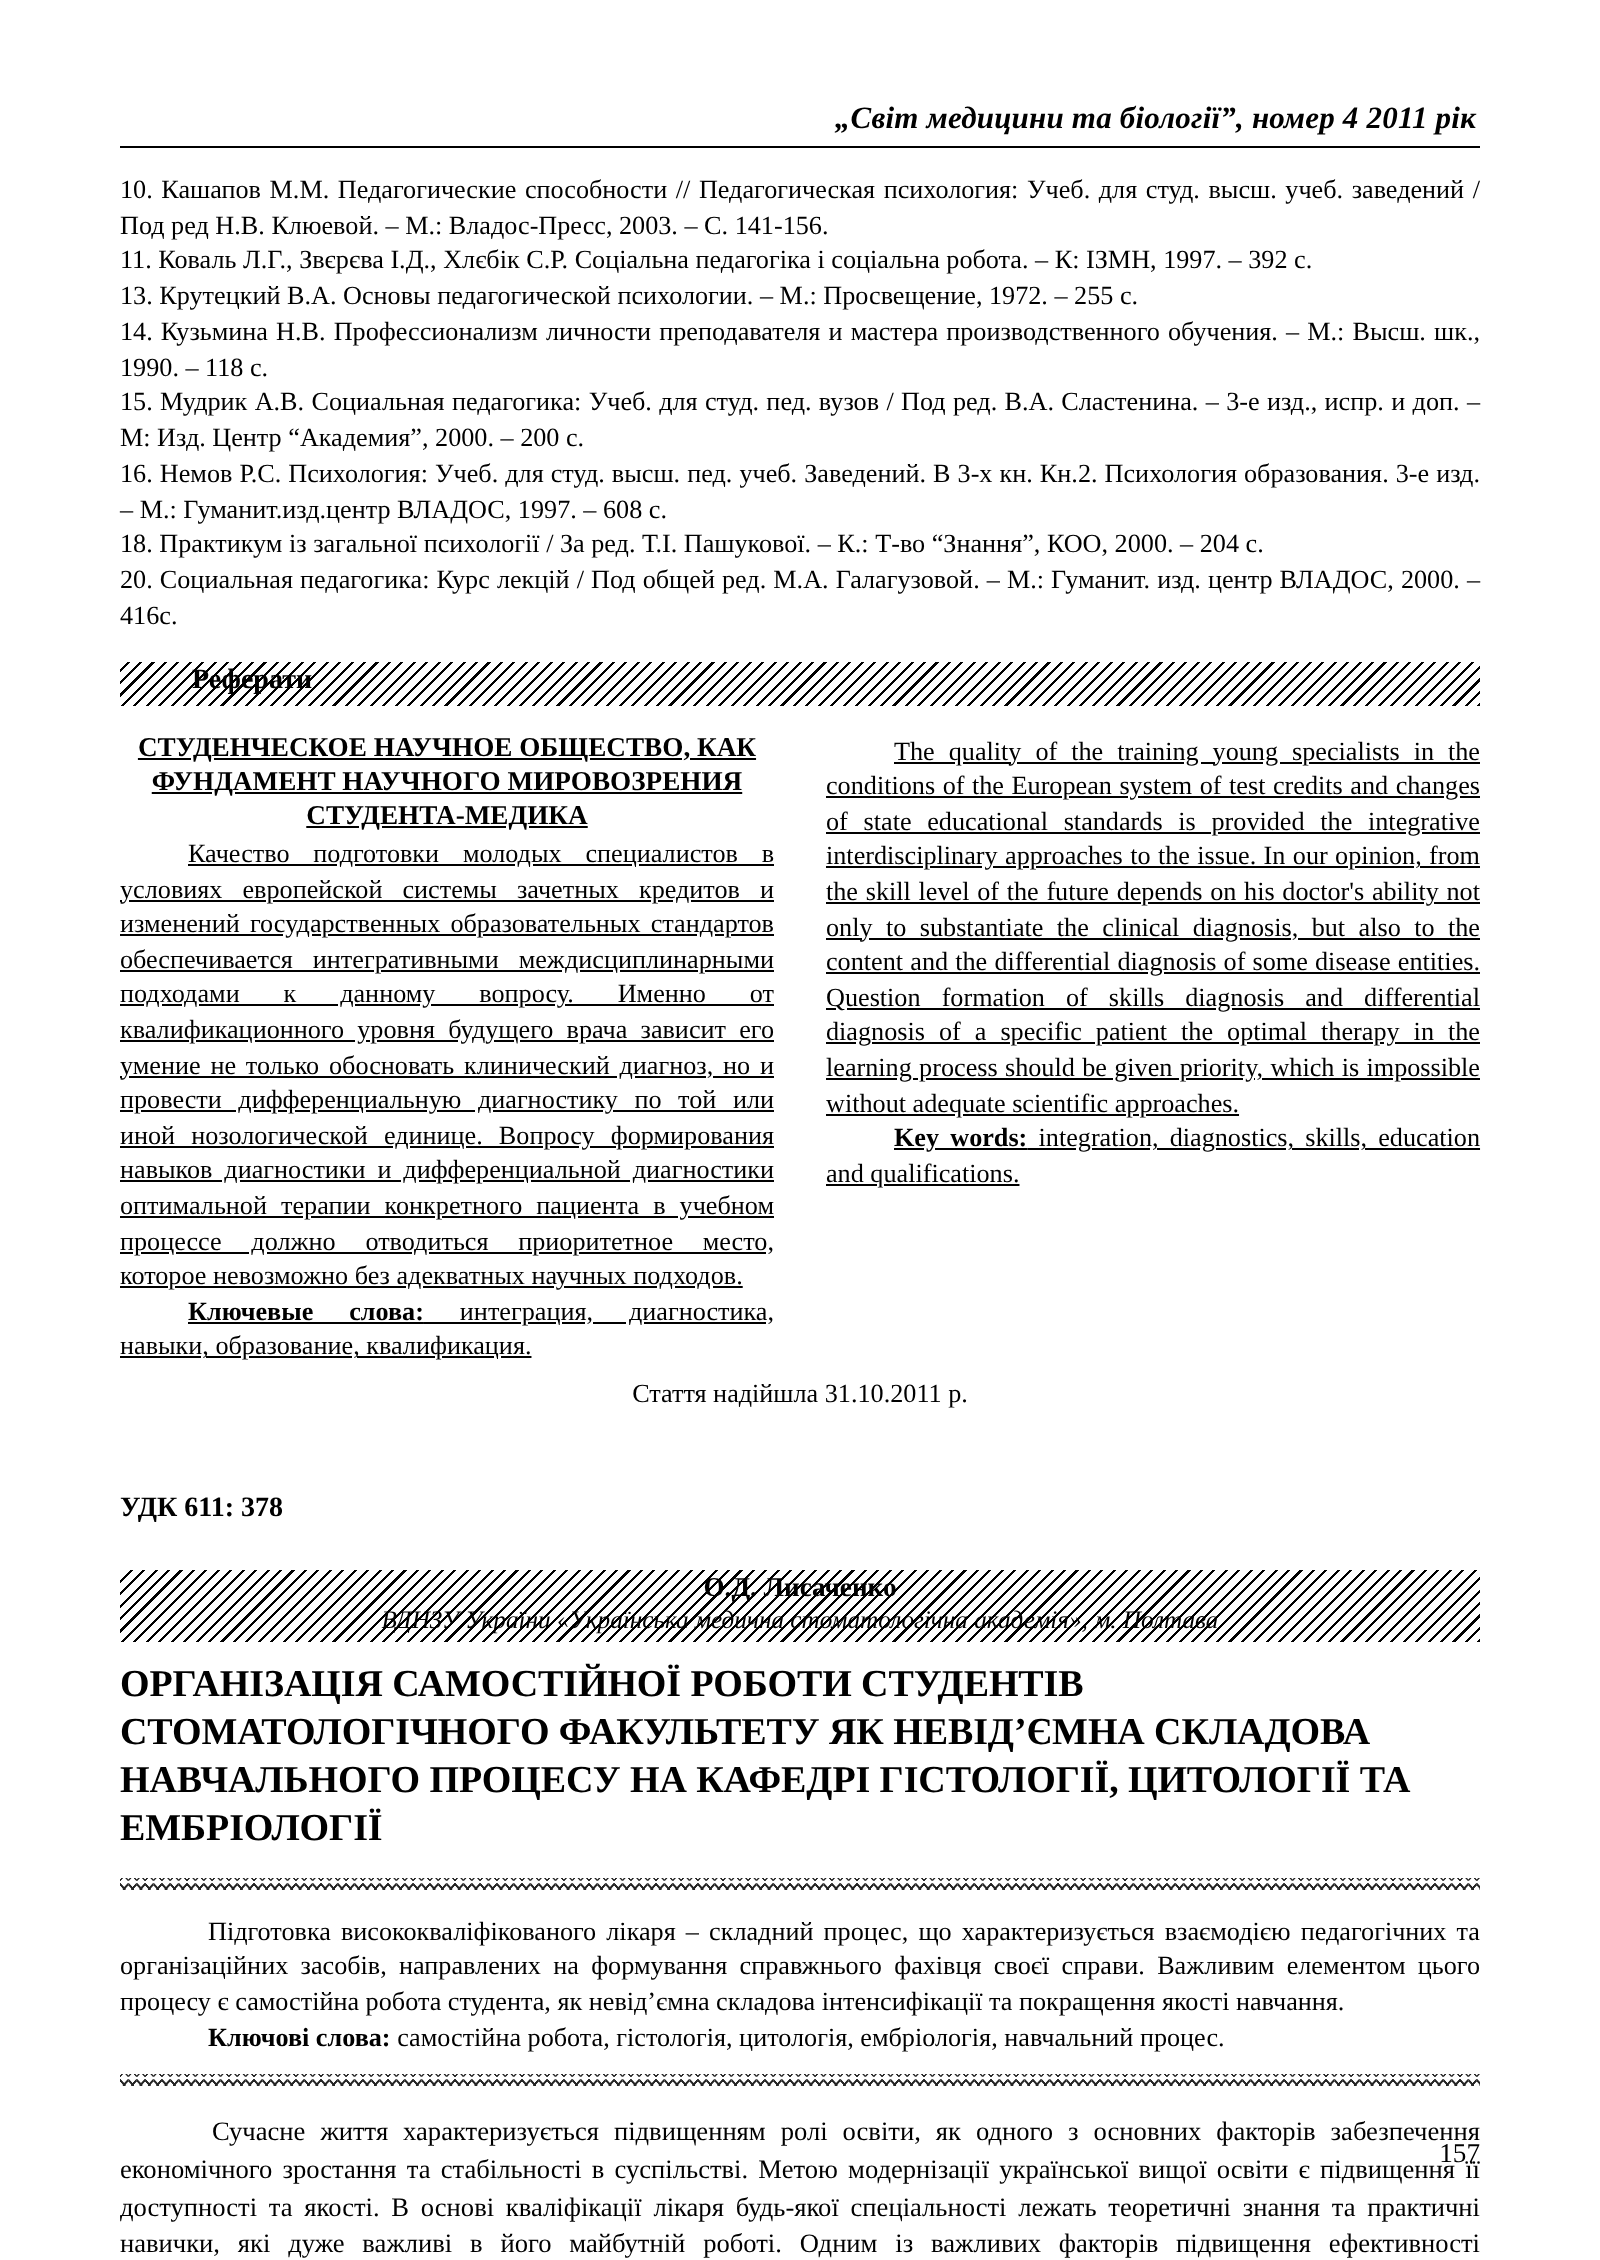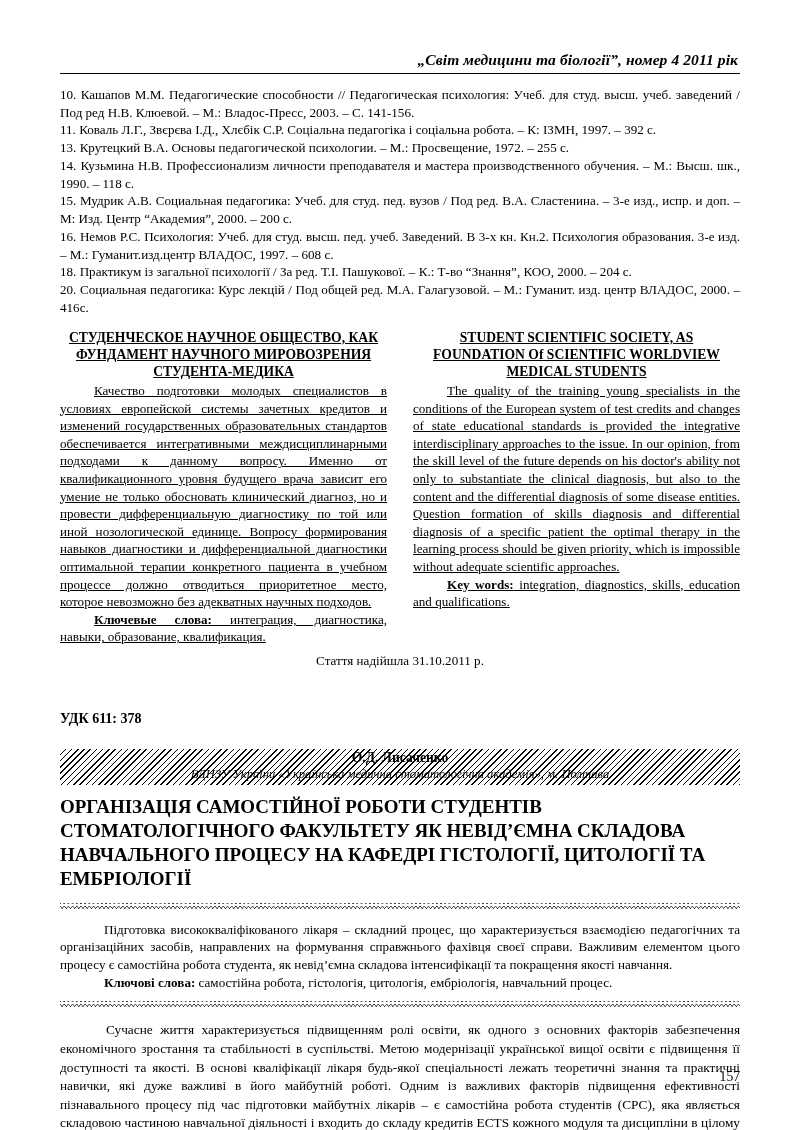--- a/index.html
+++ b/index.html
@@ -213,31 +213,33 @@
     <p>10.  Кашапов М.М. Педагогические способности // Педагогическая психология: Учеб. для студ. высш. учеб. заведений / Под ред Н.В. Клюевой. – М.: Владос-Пресс, 2003. – С. 141-156.</p>
     <p>11. Коваль Л.Г., Звєрєва І.Д., Хлєбік С.Р. Соціальна педагогіка і соціальна робота. – К: ІЗМН, 1997. – 392 с.</p>
     <p>13. Крутецкий В.А. Основы педагогической психологии. – М.: Просвещение, 1972. – 255 с.</p>
     <p>14. Кузьмина Н.В. Профессионализм личности преподавателя и мастера производственного обучения. – М.: Высш. шк., 1990. – 118 с.</p>
     <p>15.  Мудрик А.В. Социальная педагогика: Учеб. для студ. пед. вузов / Под ред. В.А. Сластенина. – 3-е изд., испр. и доп. – М: Изд. Центр “Академия”, 2000. – 200 с.</p>
     <p>16. Немов Р.С. Психология: Учеб. для студ. высш. пед. учеб. Заведений. В 3-х кн. Кн.2. Психология образования. 3-е изд. – М.: Гуманит.изд.центр ВЛАДОС, 1997. – 608 с.</p>
     <p>18. Практикум із загальної психології / За ред. Т.І. Пашукової. – К.: Т-во “Знання”, КОО, 2000. – 204 с.</p>
     <p>20.  Социальная педагогика: Курс лекцій / Под общей ред. М.А. Галагузовой. – М.: Гуманит. изд. центр ВЛАДОС, 2000. – 416с.</p>
   </div>
 
+  <div class="hatch hatch-rubrics">
+    <span class="htext">Реферати</span>
+  </div>
 
   <div class="cols">
 
     <div class="col">
       <p class="art-title">СТУДЕНЧЕСКОЕ НАУЧНОЕ ОБЩЕСТВО, КАК ФУНДАМЕНТ  НАУЧНОГО МИРОВОЗРЕНИЯ СТУДЕНТА-МЕДИКА</p>
       <p class="abs">Качество подготовки молодых специалистов в условиях европейской системы зачетных кредитов и изменений государственных образовательных стандартов обеспечивается интегративными междисциплинарными подходами к данному вопросу. Именно от квалификационного уровня будущего врача зависит его умение не только обосновать клинический диагноз, но и провести дифференциальную диагностику по той или иной нозологической единице. Вопросу формирования навыков диагностики и дифференциальной диагностики оптимальной терапии конкретного пациента в учебном процессе должно отводиться приоритетное место, которое невозможно без адекватных научных подходов.</p>
       <p class="kw"><b>Ключевые  слова:</b><span> интеграция,  диагностика, навыки, образование, квалификация.</span></p>
     </div>
 
     <div class="col">
-      <p class="art-title">STUDENT SCIENTIFIC SOCIETY, AS FOUNDATION  Of SCIENTIFIC WORLDVIEW MEDICAL STUDENTS</p>
       <p class="abs">The quality of the training young specialists in the conditions of the European system of test credits and changes of state educational standards is provided the integrative interdisciplinary approaches to the issue. In our opinion, from the skill level of the future depends on his doctor's ability not only to substantiate the clinical diagnosis, but also to the content and the differential diagnosis of some disease entities. Question formation of skills diagnosis and differential diagnosis of a specific patient the optimal therapy in the learning process should be given priority, which is impossible without adequate scientific approaches.</p>
       <p class="kw"><b>Key words:</b><span> integration, diagnostics, skills, education and qualifications.</span></p>
     </div>
 
   </div>
 
   <div class="submitted">Стаття надійшла 31.10.2011 р.</div>
 
   <div class="udk">УДК 611: 378</div>
 

